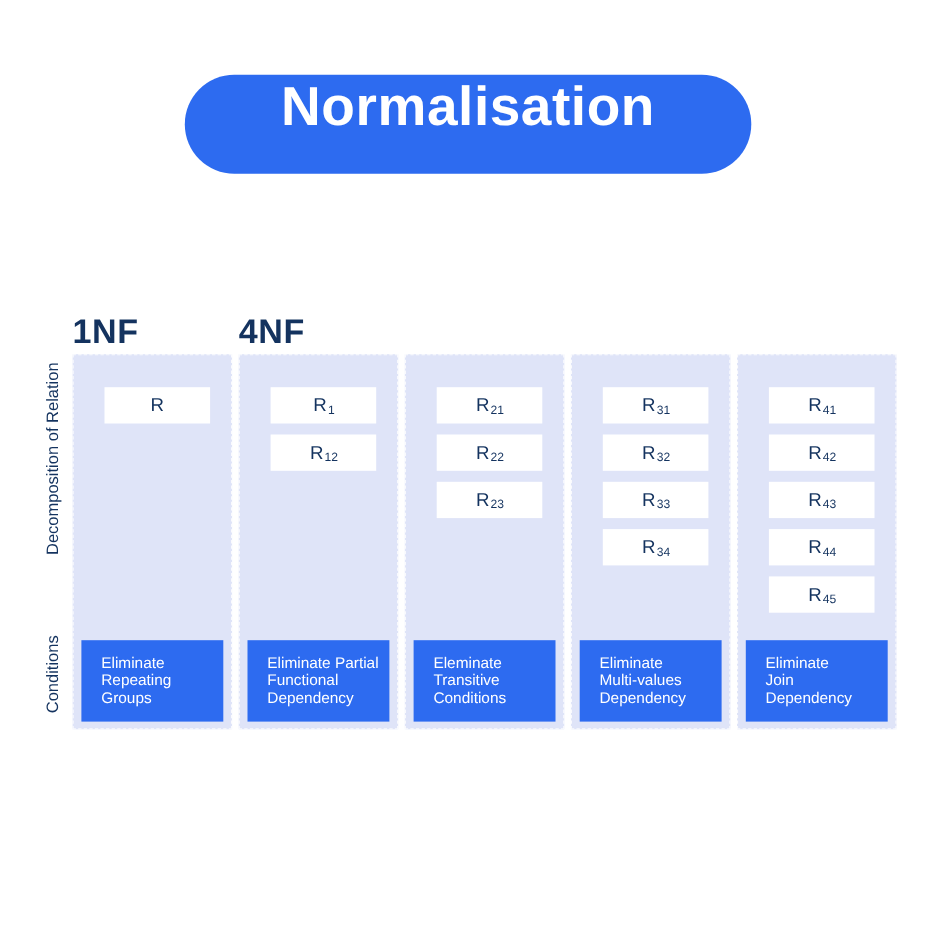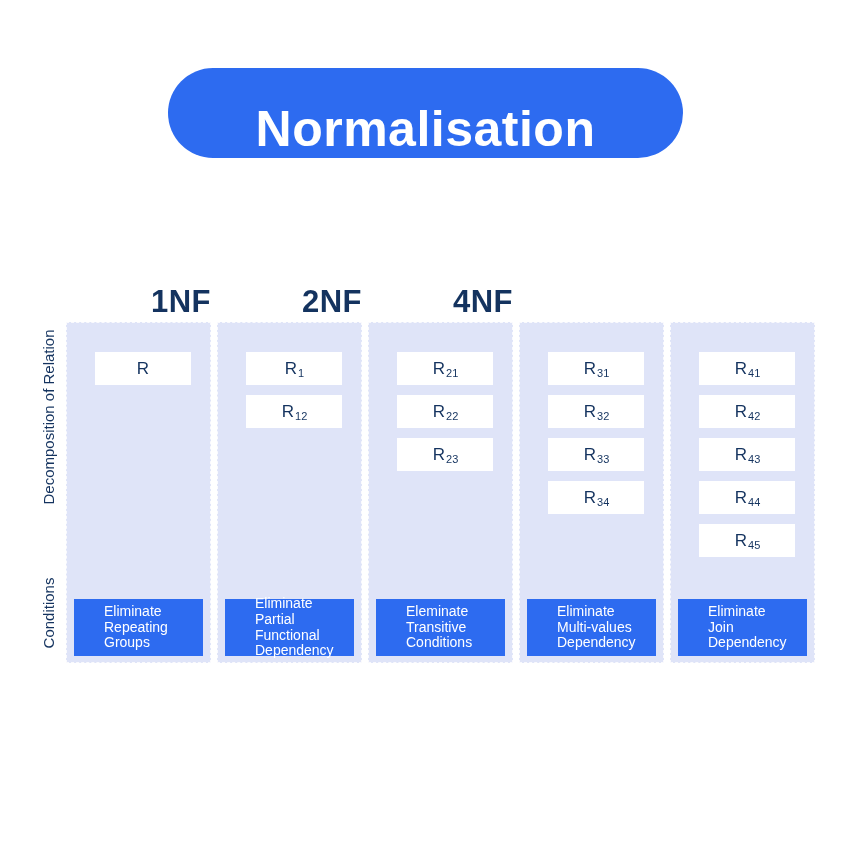--- a/index.html
+++ b/index.html
@@ -16,31 +16,31 @@
     width:851px;height:851px;
     background:#ffffff;
     font-family:"Liberation Sans", sans-serif;
     overflow:hidden;
   }
   .title-pill{
     position:absolute;left:168px;top:68px;
     width:515px;height:90px;
     background:var(--accent-blue);
     border-radius:45px;
-    display:flex;align-items:flex-end;justify-content:center;
+    display:flex;align-items:flex-start;justify-content:center;
   }
   .title-pill span{
     color:#ffffff;font-size:50px;font-weight:600;letter-spacing:0.5px;
   }
   .headers{
     position:absolute;left:66px;top:284px;
     display:flex;gap:6px;
   }
   .nf-header{
-    width:145px;text-align:right;
+    width:145px;text-align:left;
     color:var(--navy-text);
     font-size:31px;font-weight:700;letter-spacing:0.5px;
   }
   .columns{
     position:absolute;left:66px;top:322px;
     display:flex;gap:6px;
   }
   .column{
     position:relative;
     width:145px;height:341px;
@@ -58,27 +58,27 @@
     color:var(--navy-text);
     font-size:17px;
   }
   .rbox sub{
     font-size:11px;
     position:relative;top:4px;left:1px;
     line-height:0;
   }
   .condition-box{
     position:absolute;left:7px;right:7px;bottom:6px;
-    height:57px;
+    height:74px;
     background:var(--accent-blue);
     color:var(--condition-text);
     font-size:14px;line-height:1.14;
     white-space:pre-line;
     display:flex;align-items:center;
-    padding-left:30px;
+    padding-left:18px;
     overflow:visible;
   }
   .side-label{
     position:absolute;
     color:var(--navy-text);
     font-size:15px;
     white-space:nowrap;
     transform:translate(-50%,-50%) rotate(-90deg);
   }
   .side-label.decomp{left:48px;top:417px;}
@@ -91,21 +91,20 @@
 
   <div class="title-pill">
     <span>Normalisation</span>
   </div>
 
   <div class="side-label decomp">Decomposition of Relation</div>
   <div class="side-label cond">Conditions</div>
 
   <div class="headers">
     <div class="nf-header">1NF</div>
-    <div class="nf-header">2NF</div>
     <div class="nf-header">4NF</div>
   </div>
 
   <div class="columns">
 
     <div class="column">
       <div class="rstack">
         <div class="rbox">
             <span>R</span>
             <sub></sub>

